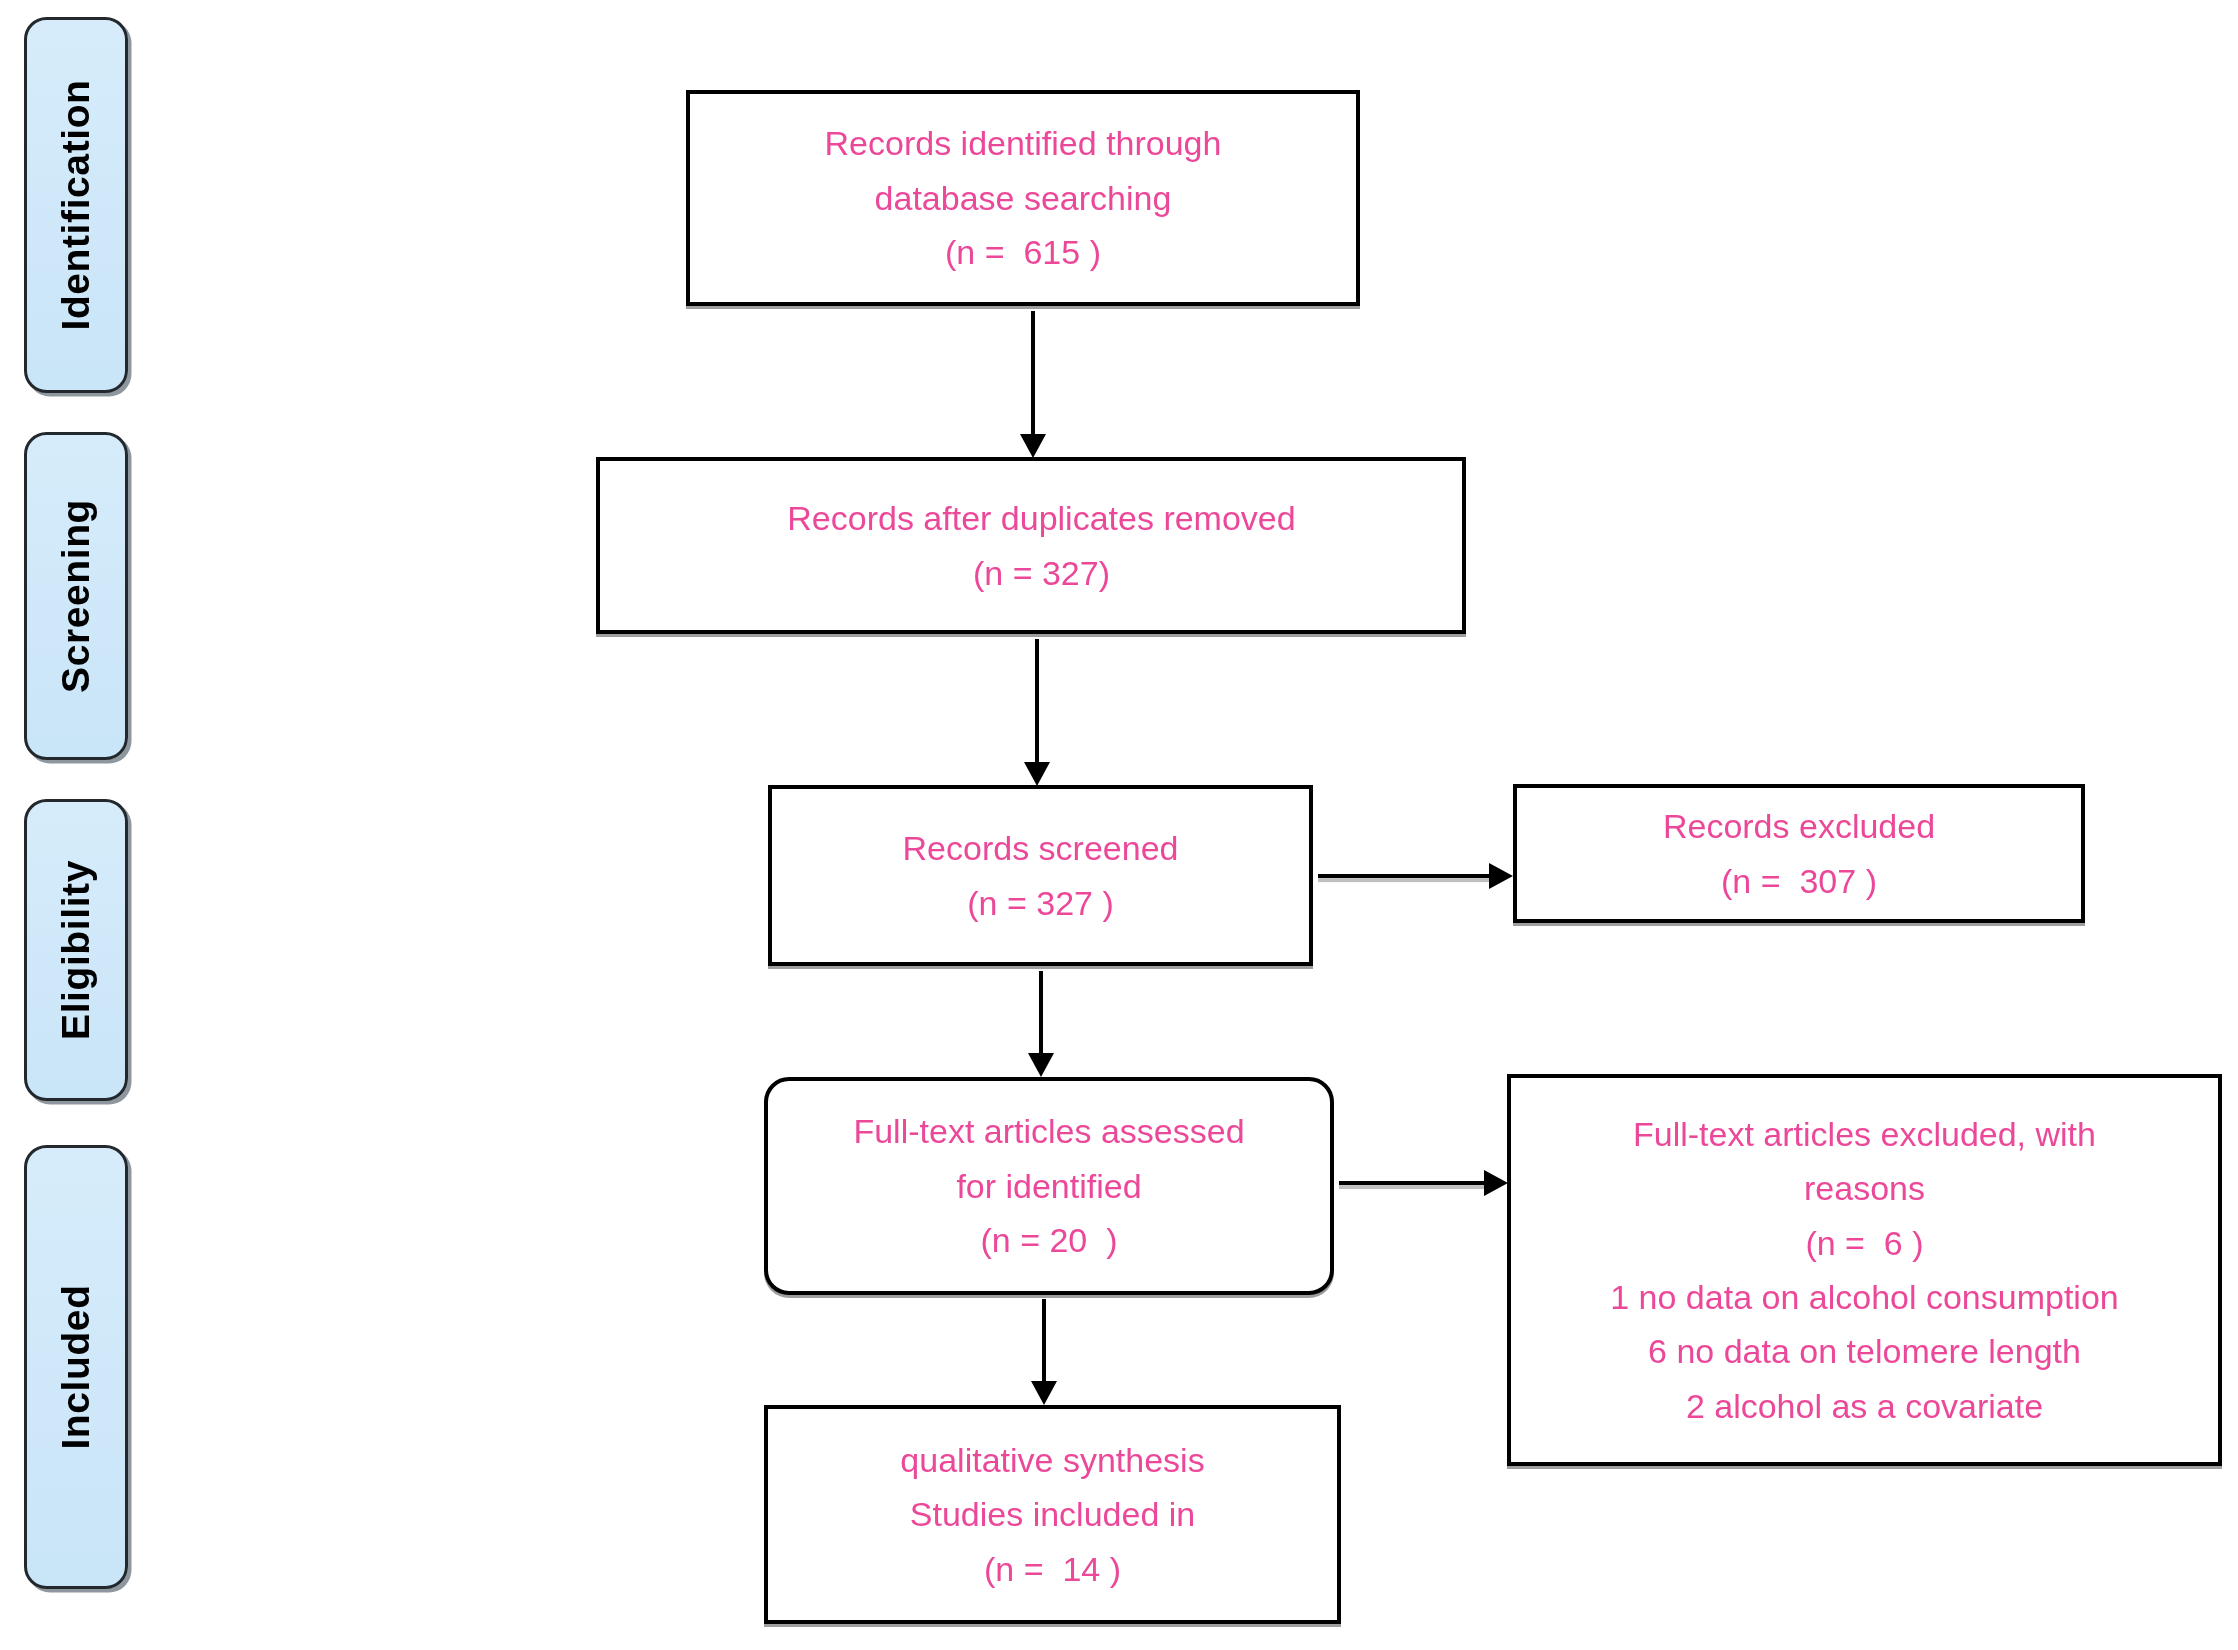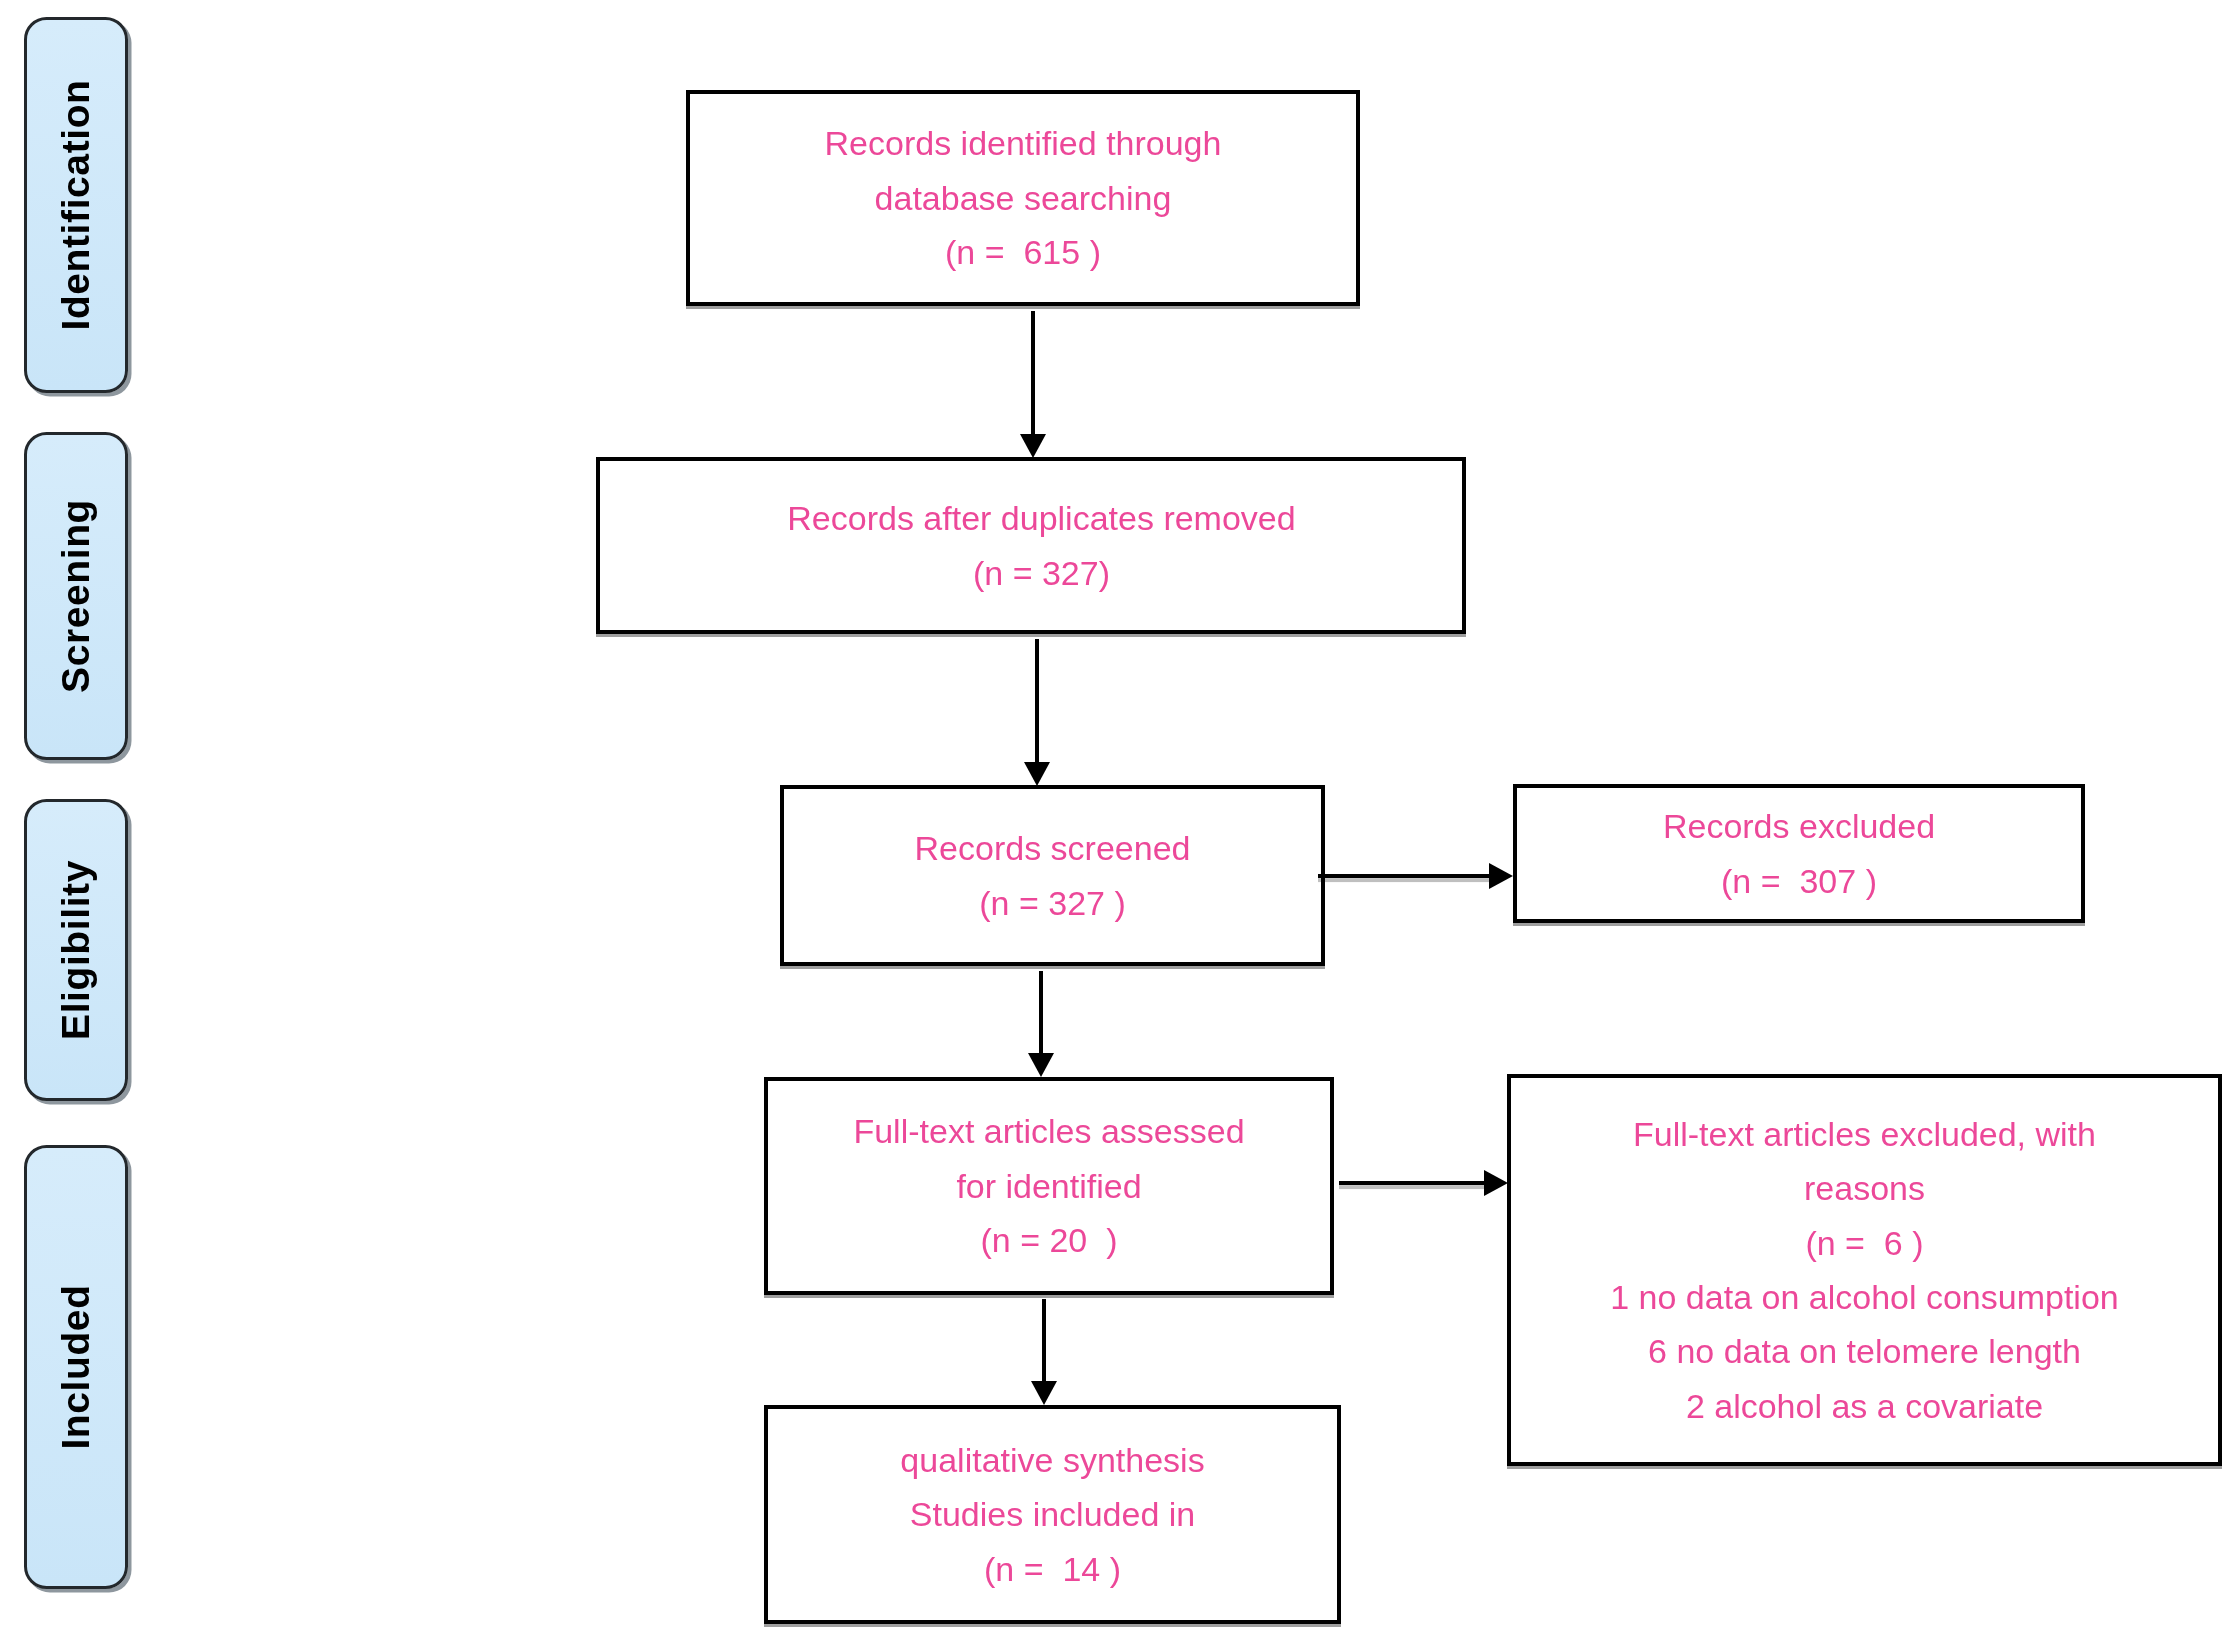--- a/index.html
+++ b/index.html
@@ -112,31 +112,31 @@
     <div class="line">Records identified through</div>
     <div class="line">database searching</div>
     <div class="line">(n =  615 )</div>
   </div>
 
   <div class="flowbox" style="left:596px; top:457px; width:870px; height:177px;padding-left:21px;">
     <div class="line">Records after duplicates removed</div>
     <div class="line">(n = 327)</div>
   </div>
 
-  <div class="flowbox" style="left:768px; top:785px; width:545px; height:181px;margin-left:12px;">
+  <div class="flowbox" style="left:768px; top:785px; width:545px; height:181px;">
     <div class="line">Records screened</div>
     <div class="line">(n = 327 )</div>
   </div>
 
   <div class="flowbox" style="left:1513px; top:784px; width:572px; height:139px;">
     <div class="line">Records excluded</div>
     <div class="line">(n =  307 )</div>
   </div>
 
-  <div class="flowbox" style="left:764px; top:1077px; width:570px; height:218px;">
+  <div class="flowbox" style="left:764px; top:1077px; width:570px; height:218px;border-radius:25px;">
     <div class="line">Full-text articles assessed</div>
     <div class="line">for identified</div>
     <div class="line">(n = 20  )</div>
   </div>
 
   <div class="flowbox" style="left:1507px; top:1074px; width:715px; height:392px;">
     <div class="line">Full-text articles excluded, with</div>
     <div class="line">reasons</div>
     <div class="line">(n =  6 )</div>
     <div class="line">1 no data on alcohol consumption</div>

